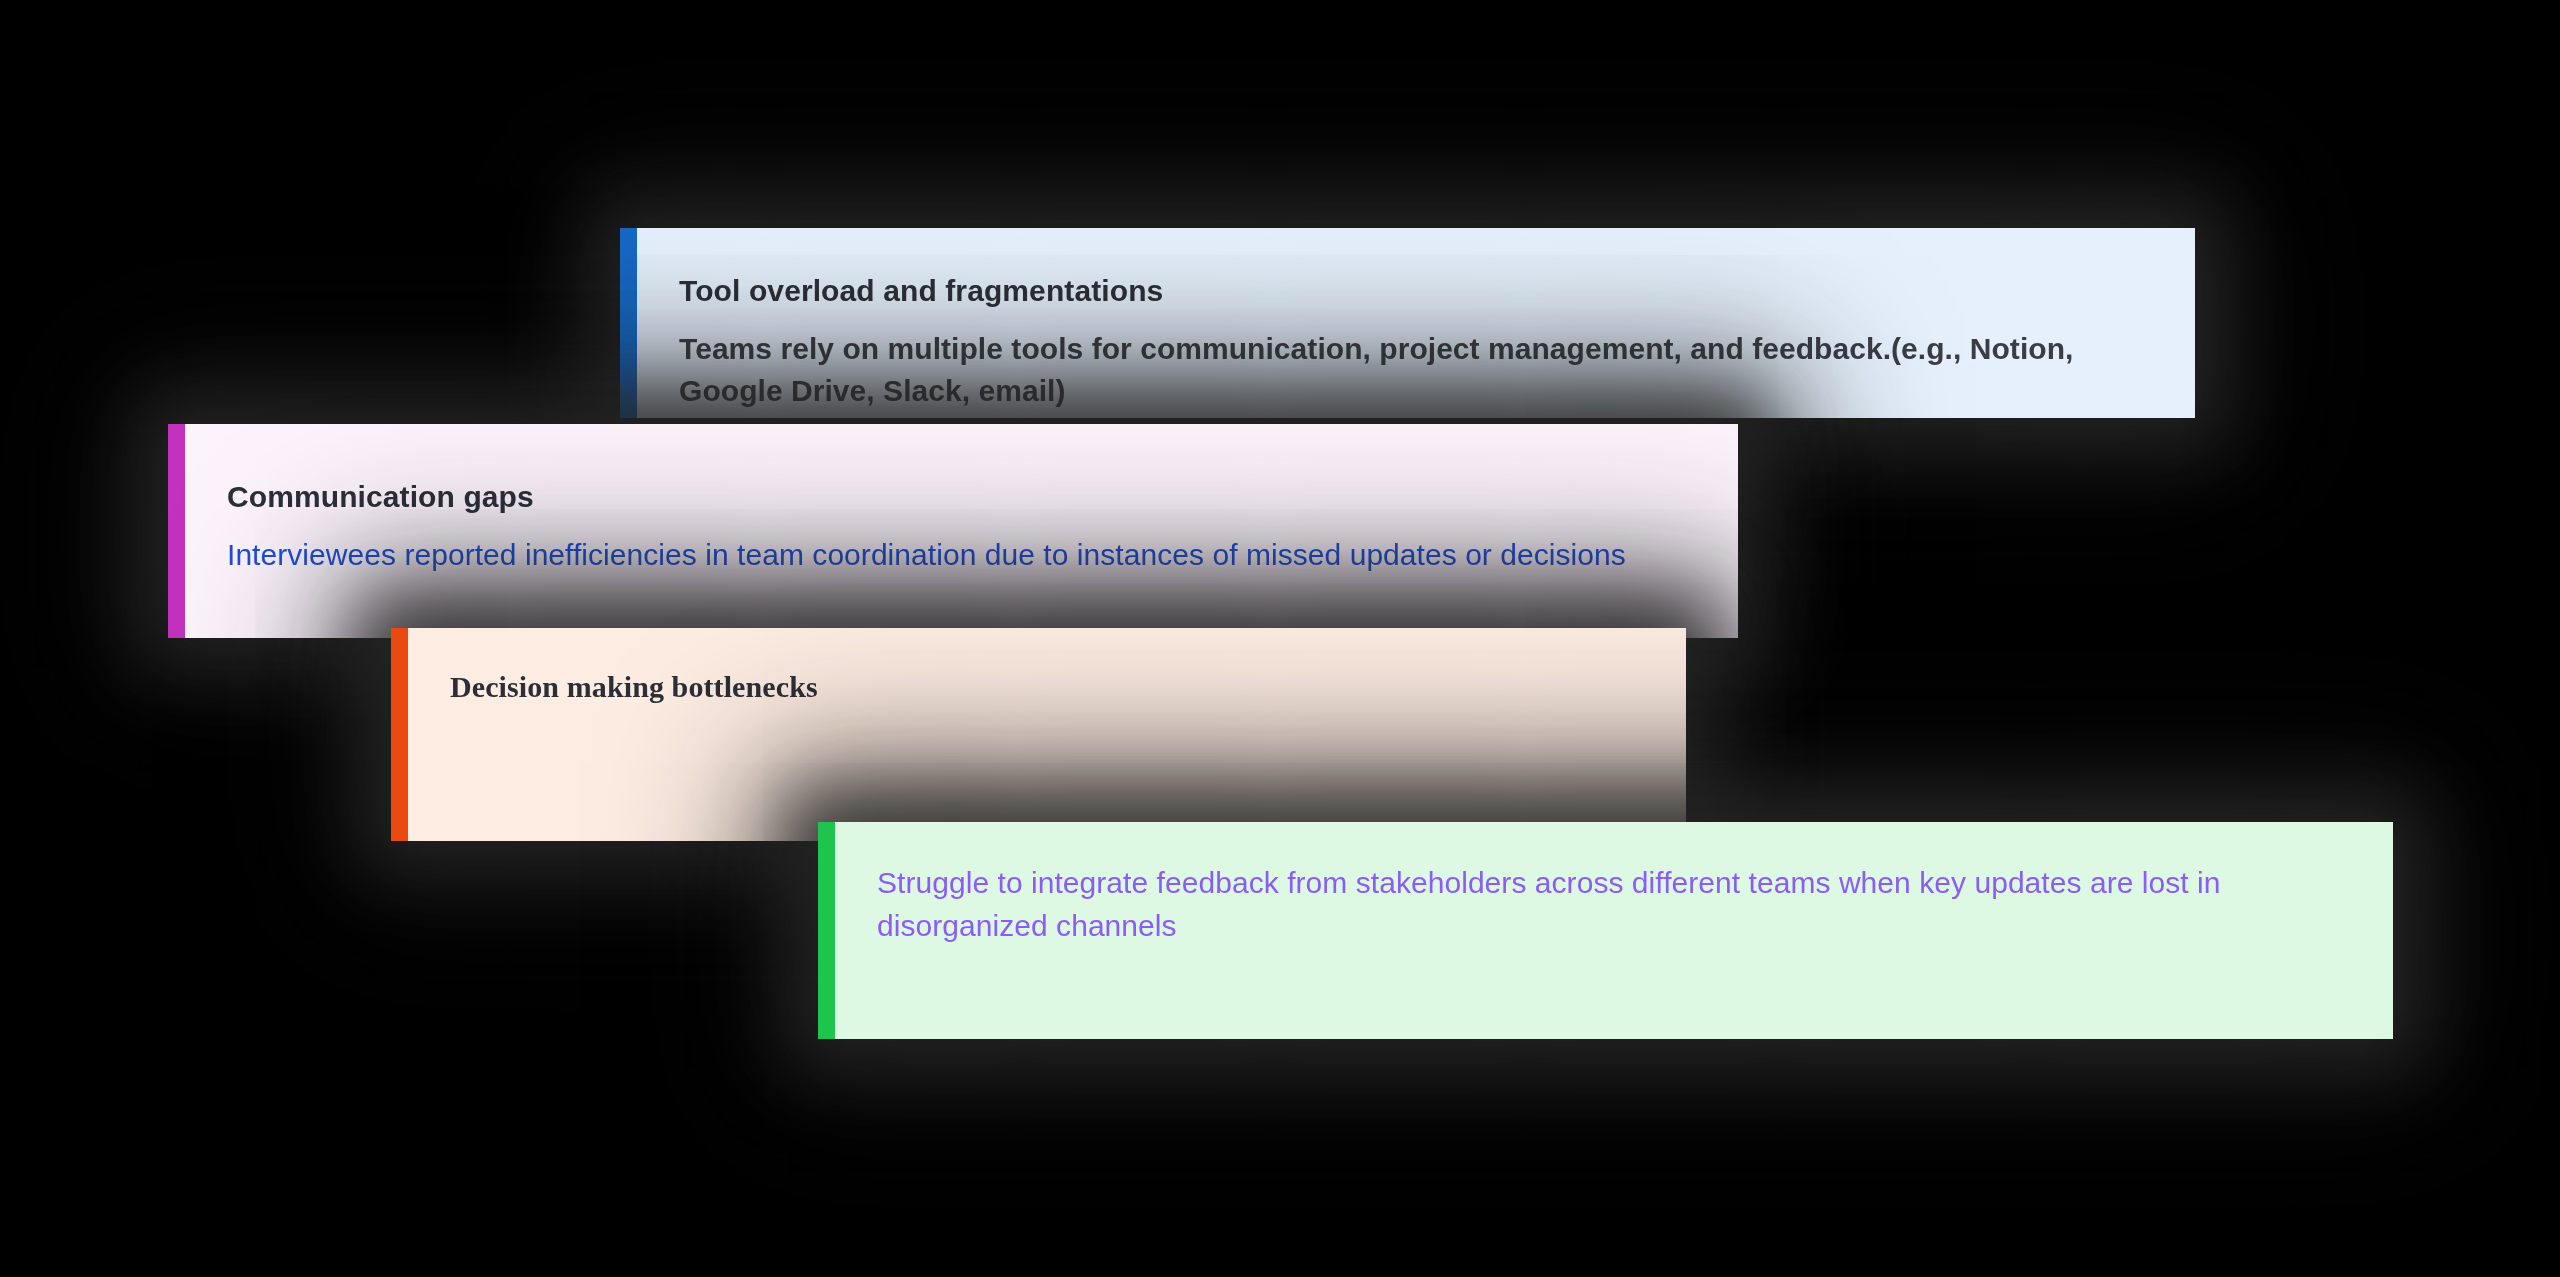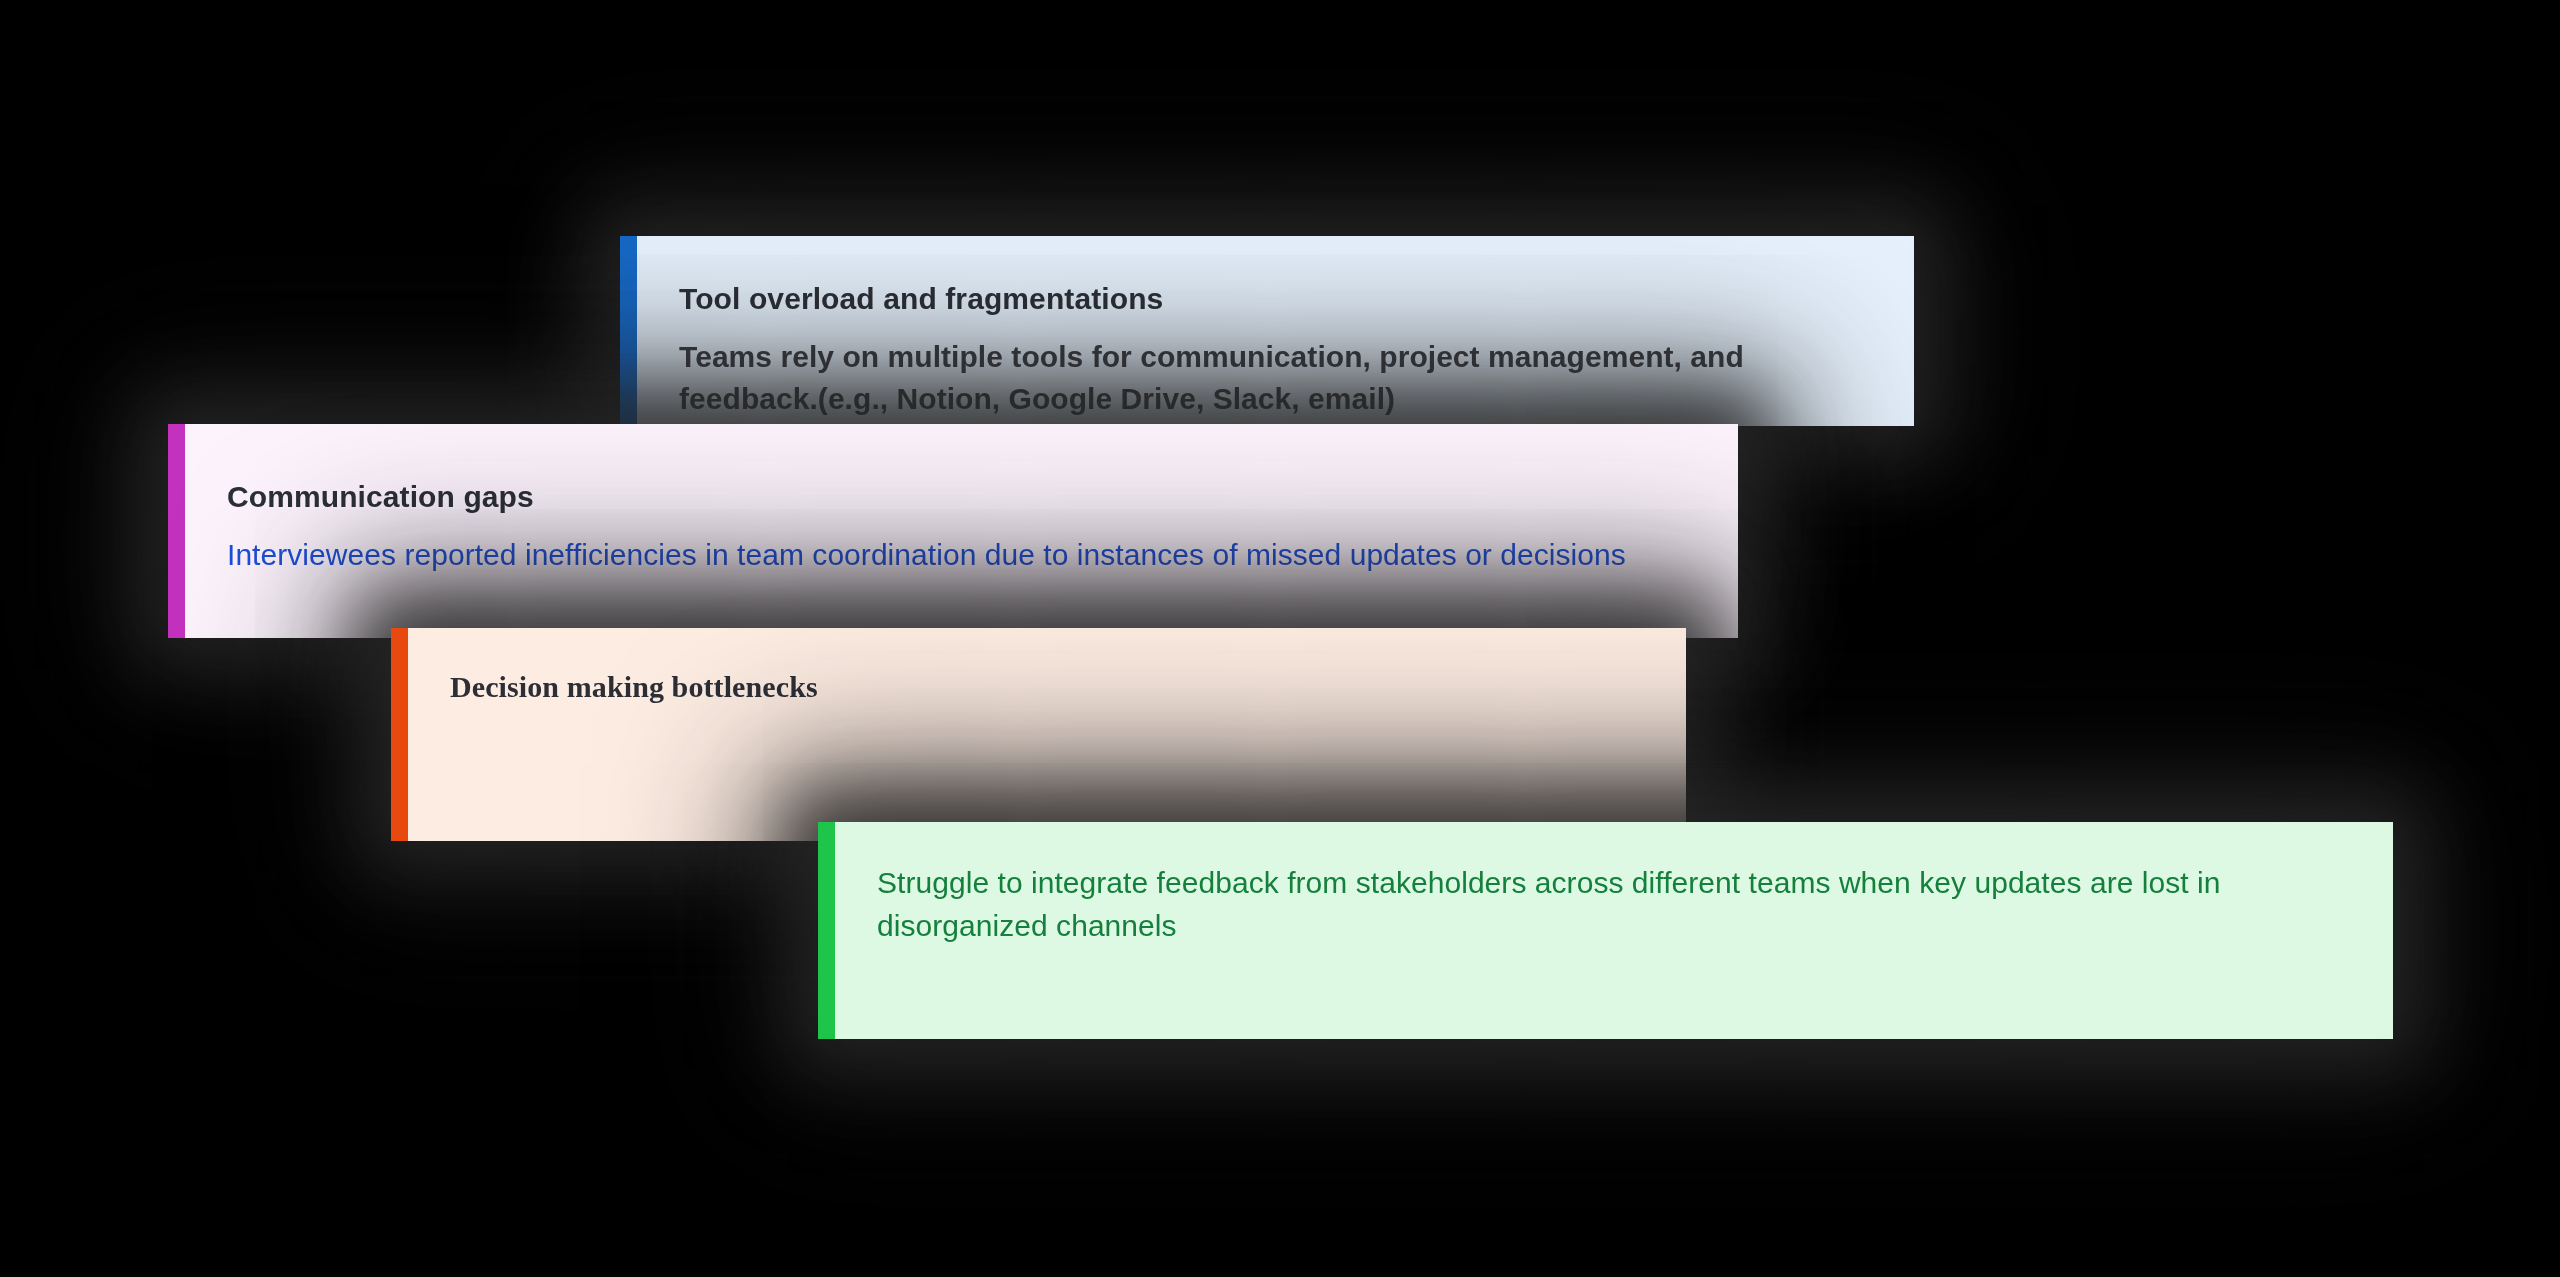--- a/index.html
+++ b/index.html
@@ -54,21 +54,21 @@
 
   .card-desc {
     font-size: 30px;
     font-weight: 400;
     color: #3a3d44;
     line-height: 1.42;
     letter-spacing: 0.05px;
   }
 
   
-  #card-1 { left: 620px;  top: 236px;  width: 1294px; height: 190px; z-index: 1; }
+  #card-1 { left: 620px;  top: 228px;  width: 1575px; height: 190px; z-index: 1; }
   #card-2 { left: 168px;  top: 424px;  width: 1570px; height: 214px; z-index: 2; }
   #card-3 { left: 391px;  top: 628px;  width: 1295px; height: 213px; z-index: 3; font-family: Liberation Serif, serif; }
   #card-4 { left: 818px;  top: 822px;  width: 1575px; height: 217px; z-index: 4; }
 
   #card-2 .card-body { padding-top: 54px; }
   #card-3 .card-body { padding-top: 40px; }
   #card-4 .card-body { padding-top: 40px; }
 </style>
 </head>
 <body style="background: rgb(0, 0, 0);">
@@ -94,17 +94,17 @@
   <div class="card" id="card-3" style="background: rgb(253, 236, 226);">
     <div class="accent-bar" style="background: rgb(232, 73, 15);"></div>
     <div class="card-body">
       <div class="card-title" style="color: rgb(44, 47, 54);">Decision making bottlenecks</div>
     </div>
   </div>
 
   <div class="card" id="card-4" style="background: rgb(221, 249, 227);">
     <div class="accent-bar" style="background: rgb(30, 197, 74);"></div>
     <div class="card-body">
-      <div class="card-desc" style="color: #15803d;">Struggle to integrate feedback from stakeholders across different teams when key updates are lost in disorganized channels</div>
+      <div class="card-desc" style="color: #8b5cf6;">Struggle to integrate feedback from stakeholders across different teams when key updates are lost in disorganized channels</div>
     </div>
   </div>
 
 </div>
 
 </body></html>

